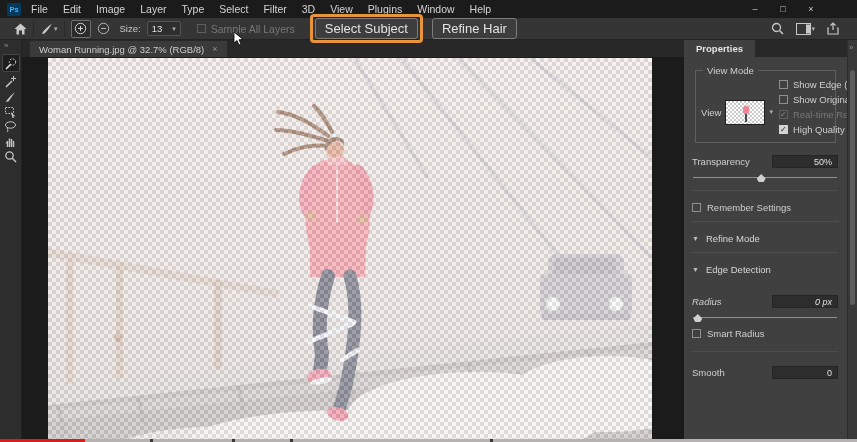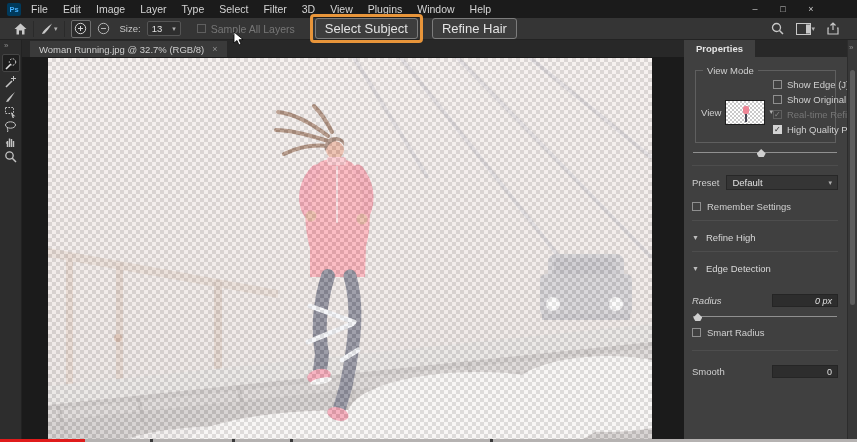--- a/index.html
+++ b/index.html
@@ -66,21 +66,21 @@
   .image svg { position:absolute; inset:0; opacity:.5; }
 
   
   .panel { width:163px; background:#404040; flex:0 0 auto; display:flex; flex-direction:column; overflow:hidden; }
   .panel-tabstrip { height:17px; background:#282828; display:flex; flex:0 0 auto; }
   .panel-tab { background:#404040; padding:0 12px; display:flex; align-items:center; font-size:9.5px;
                color:#e3e3e3; font-weight:bold; }
   .panel-body { flex:1; padding:4px 9px 0 8px; font-size:9.5px; color:#cfcfcf; overflow:hidden; }
 
   .group { border:1px solid #5f5f5f; margin:9px 2px 0 3px; padding:8px 5px 7px 5px; position:relative;
-           display:flex; }
+           display:flex; gap:6px; }
   .group-title { position:absolute; top:-6px; left:7px; background:#404040; padding:0 4px; font-size:9.5px; }
   .g-left { display:flex; align-items:center; gap:4px; margin-top:10px; flex:0 0 auto; }
   .view-thumb { width:40px; height:25px; border:1px solid #1f1f1f;
                 background-image:
                   linear-gradient(45deg,#c9c9c9 25%,transparent 25%,transparent 75%,#c9c9c9 75%),
                   linear-gradient(45deg,#c9c9c9 25%,#ffffff 25%,#ffffff 75%,#c9c9c9 75%);
                 background-position:0 0,2px 2px; background-size:4px 4px; position:relative; }
   .view-thumb i { position:absolute; left:17px; top:5px; width:6px; height:8px; background:#ee8595; border-radius:2px; }
   .view-thumb b { position:absolute; left:19px; top:13px; width:2px; height:8px; background:#4a4a56; }
   .g-right { flex:1; display:flex; flex-direction:column; gap:4px; }
@@ -386,45 +386,42 @@
               <span class="cb dis checked">✓</span>
               <span class="lbl dim">Real-time Refinement</span>
             </span>
             <span class="cbrow">
               <span class="cb checked">✓</span>
               <span class="lbl">High Quality Preview</span>
             </span>
           </div>
         </div>
 
+        <div class="row-between mt12">
+          <span>Transparency</span>
+          <span class="valbox">50%</span>
+        </div>
         <div class="slider">
           <div class="track"></div>
             <div class="thumb" style="left:47%"></div>
         </div>
 
         <hr class="divider">
 
-        <div class="preset-row">
-          <span>Preset</span>
-          <span class="select">
-            <span>Default</span>
-            <span class="tiny-caret">▾</span>
-          </span>
-        </div>
 
         <div class="mem-row">
           <span class="cb"></span>
           <span>Remember Settings</span>
         </div>
 
         <hr class="divider">
 
         <div class="sect">
           <span class="chev">▼</span>
-          <span>Refine High</span>
+          <span>Refine Mode</span>
         </div>
 
         <hr class="divider">
 
         <div class="sect">
           <span class="chev">▼</span>
           <span>Edge Detection</span>
         </div>
         <div class="row-between mt8">
           <span>Radius</span>

